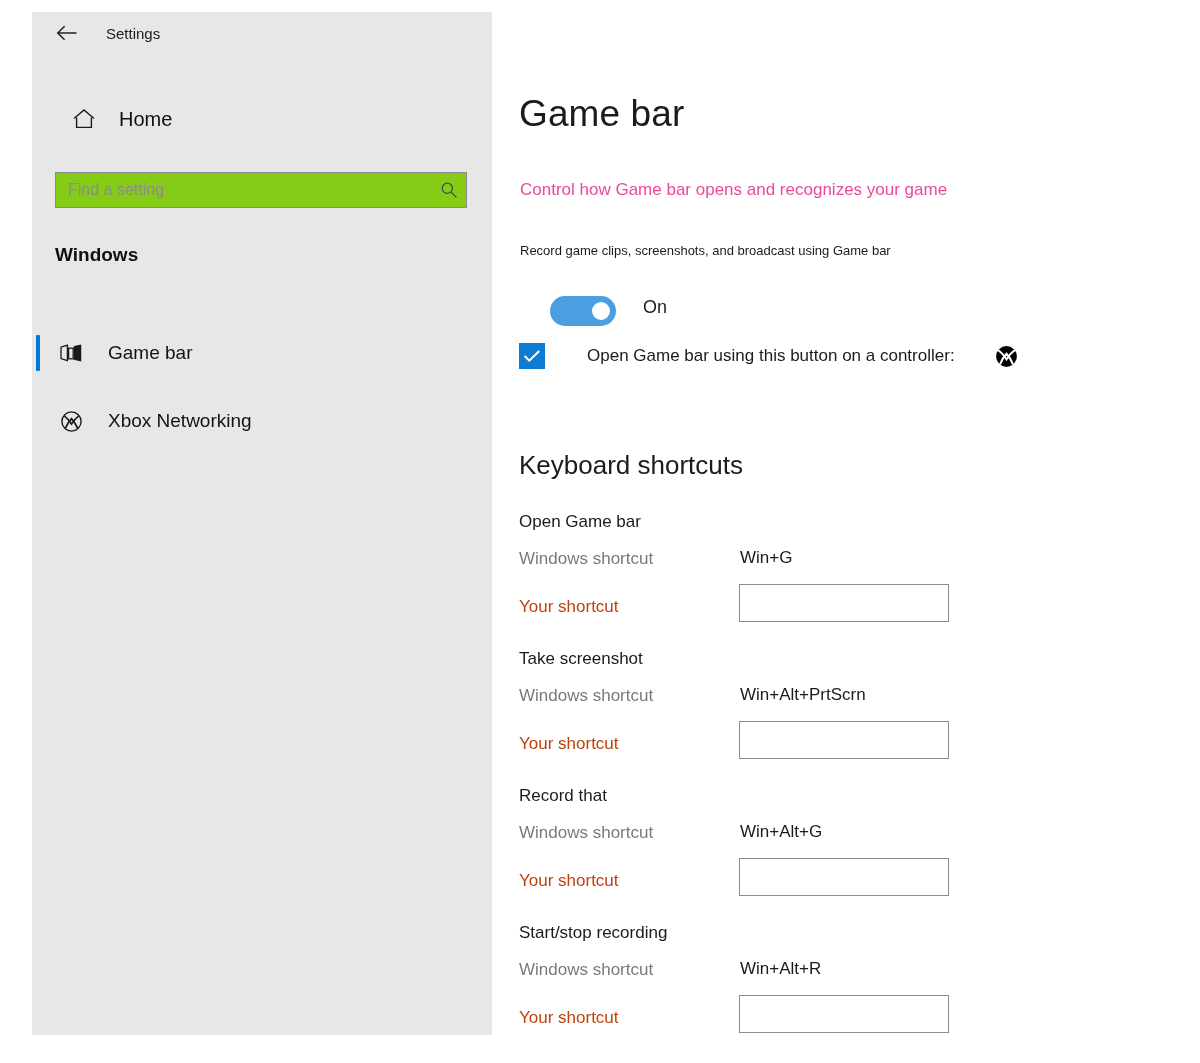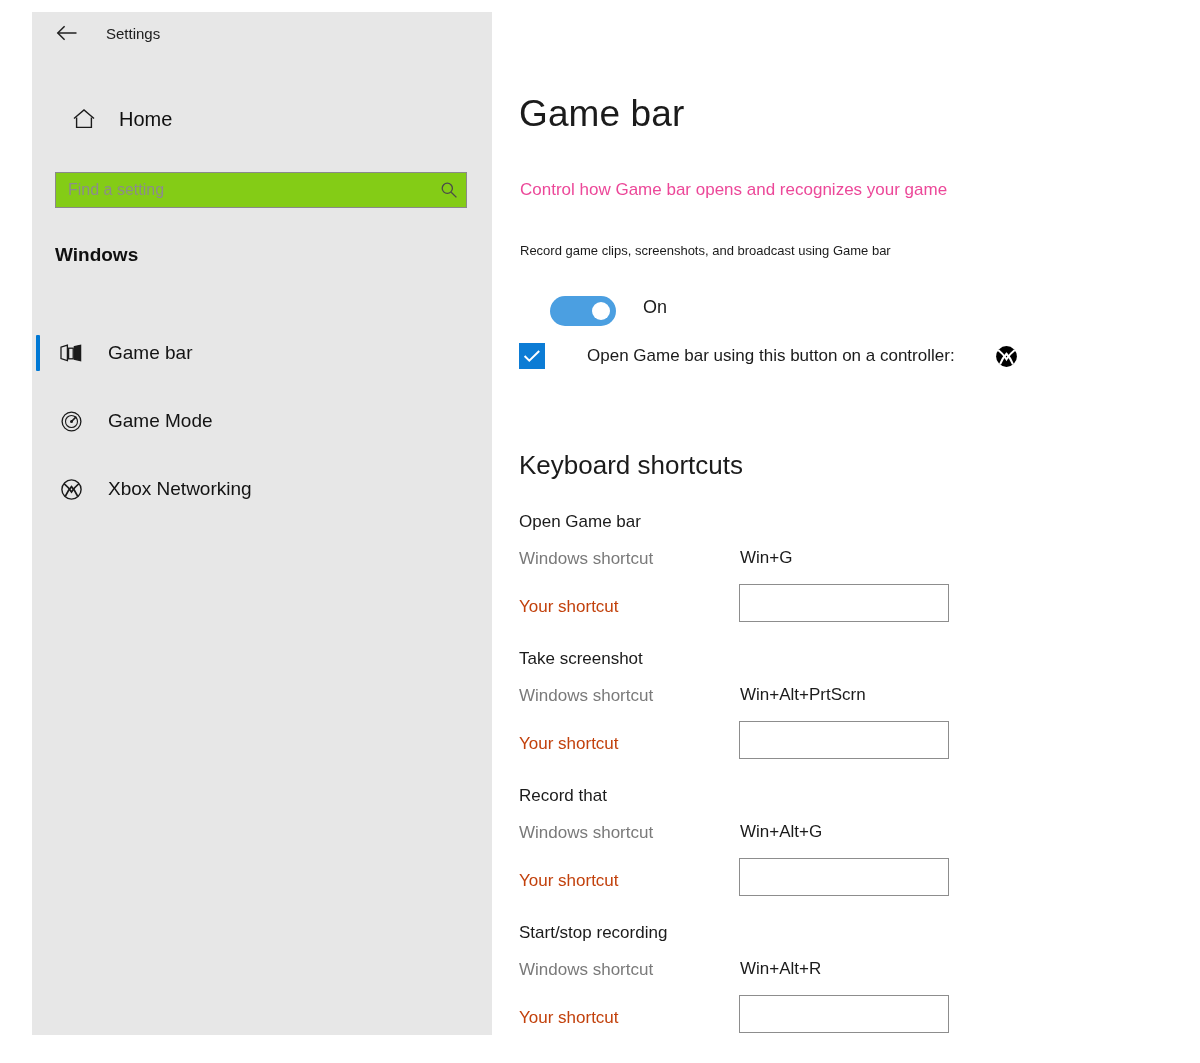--- a/index.html
+++ b/index.html
@@ -358,32 +358,20 @@
         <svg width="24" height="20" viewBox="0 0 24 20" aria-hidden="true">
           <path d="M2 4.2 L8.4 2.2 V17.6 L2 15.6 Z" fill="none" stroke="#1b1b1b" stroke-width="1.3"></path>
           <rect x="9.6" y="5.2" width="4.6" height="10.6" fill="none" stroke="#1b1b1b" stroke-width="1.3"></rect>
           <path d="M15.4 3.6 L21.6 2.2 V17.6 L15.4 16.2 Z" fill="#1b1b1b" stroke="#1b1b1b" stroke-width="1.3"></path>
         </svg>
       </span>
       <span class="nav-label">Game bar</span>
     </div>
 
 
-    <div class="nav-item">
-      <span class="nav-accent"></span>
-      <span class="nav-icon">
-        <svg width="23" height="23" viewBox="0 0 23 23" aria-hidden="true">
-          <circle cx="11.5" cy="11.5" r="9.4" fill="none" stroke="#1b1b1b" stroke-width="1.3"></circle>
-          <circle cx="11.5" cy="11.5" r="6.0" fill="none" stroke="#1b1b1b" stroke-width="1.1"></circle>
-          <path d="M11.5 11.5 L16.3 6.6" fill="none" stroke="#1b1b1b" stroke-width="1.6"></path>
-          <circle cx="11.5" cy="11.5" r="1.5" fill="#1b1b1b"></circle>
-        </svg>
-      </span>
-      <span class="nav-label">Game Mode</span>
-    </div>
 
     <div class="nav-item">
       <span class="nav-accent"></span>
       <span class="nav-icon">
         <svg width="23" height="23" viewBox="0 0 23 23" aria-hidden="true">
           <circle cx="11.5" cy="11.5" r="9.6" fill="none" stroke="#1b1b1b" stroke-width="1.4"></circle>
           <path d="M5.4 18.2 C7.4 13.6 9.8 10.4 11.5 8.6 C13.2 10.4 15.6 13.6 17.6 18.2" fill="none" stroke="#1b1b1b" stroke-width="1.7"></path>
           <path d="M4.0 5.6 C6.6 7.6 9.4 10.9 11.5 14.0 C13.6 10.9 16.4 7.6 19.0 5.6" fill="none" stroke="#1b1b1b" stroke-width="1.7"></path>
         </svg>
       </span>

